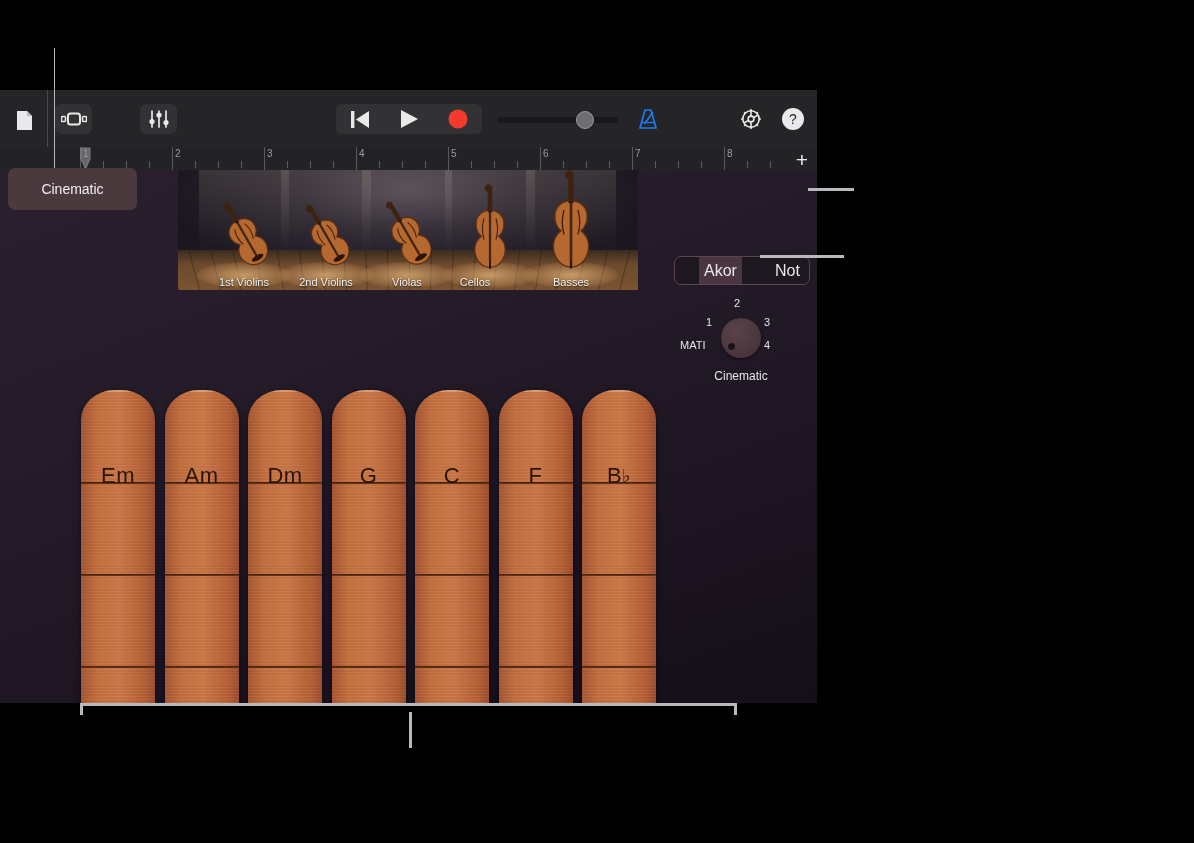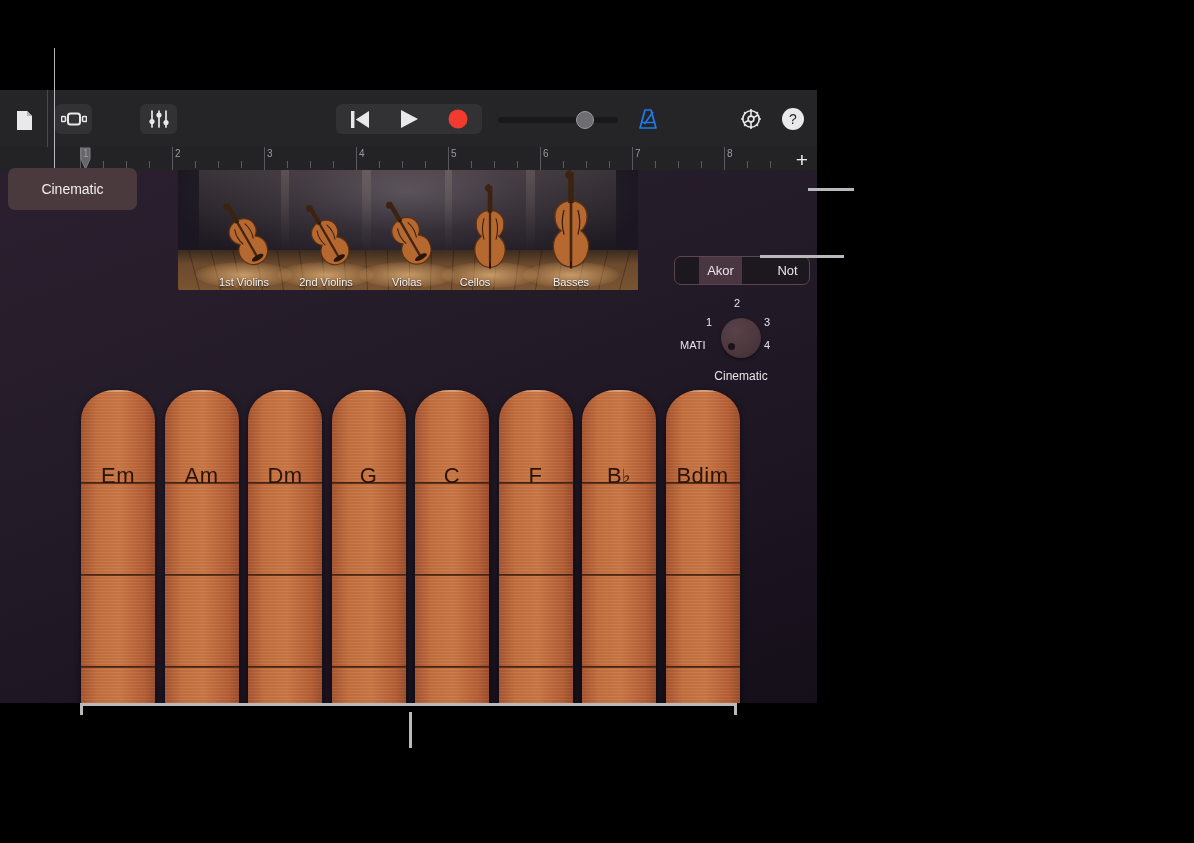--- a/index.html
+++ b/index.html
@@ -59,21 +59,21 @@
      background:radial-gradient(ellipse at center, rgba(255,205,140,.60) 0%, rgba(255,190,120,.22) 55%, rgba(255,190,120,0) 78%);}
   .beam{position:absolute;top:0;width:90px;height:86px;
      background:linear-gradient(to bottom, rgba(255,235,200,.12), rgba(255,225,180,.03) 70%, rgba(255,225,180,0));}
   .inst{position:absolute;}
   .inst-label{position:absolute;bottom:2px;width:110px;text-align:center;font-size:11px;
      color:#f2f2f4;text-shadow:0 1px 2px rgba(0,0,0,.85);}
 
   
   #segctl{position:absolute;left:674px;top:86px;width:134px;height:27px;
           background:#1d1720;border:1px solid #5c4450;border-radius:7px;display:flex;overflow:hidden;}
-  .seg{flex:1;display:flex;align-items:center;justify-content:center;font-size:13px;color:#e9e6ea;margin-left:24px;}
+  .seg{flex:1;display:flex;align-items:center;justify-content:center;font-size:16px;color:#e9e6ea;margin-left:24px;}
   .seg.on{background:#4a3640;}
 
   
   #knob-wrap{position:absolute;left:668px;top:125px;width:146px;height:90px;}
   #knob{position:absolute;left:53px;top:23px;width:40px;height:40px;border-radius:50%;
         background:radial-gradient(circle at 38% 32%, #594249 0%, #4b373d 60%, #3e2d33 100%);
         box-shadow:0 1px 3px rgba(0,0,0,.6);}
   #knob-dot{position:absolute;left:7px;top:25px;width:7px;height:7px;border-radius:50%;background:#1a1318;}
   .knob-lbl{position:absolute;font-size:11px;color:#e6e3e8;}
   #knob-caption{position:absolute;left:0;top:74px;width:146px;text-align:center;
@@ -428,27 +428,20 @@
           <div class="seg-line" style="top: 276px;"></div>
           <div class="chord-name">F</div>
         </div>
         <div class="strip" style="left: 501px;">
           <div class="strip-top-hl"></div>
           <div class="seg-line" style="top: 92px;"></div>
           <div class="seg-line" style="top: 184px;"></div>
           <div class="seg-line" style="top: 276px;"></div>
           <div class="chord-name">B<sup>♭</sup></div>
         </div>
-        <div class="strip" style="left: 584.5px;">
-          <div class="strip-top-hl"></div>
-          <div class="seg-line" style="top: 92px;"></div>
-          <div class="seg-line" style="top: 184px;"></div>
-          <div class="seg-line" style="top: 276px;"></div>
-          <div class="chord-name">Bdim</div>
-        </div>
       </div>
   </div>
 </div>
 
 <div id="cinematic-line"></div>
 <div id="cinematic-box">
   <span id="cinematic-label">Cinematic</span>
 </div>
 <div class="lead-line" id="lead-seg"></div>
 <div class="lead-line" id="lead-knob"></div>

